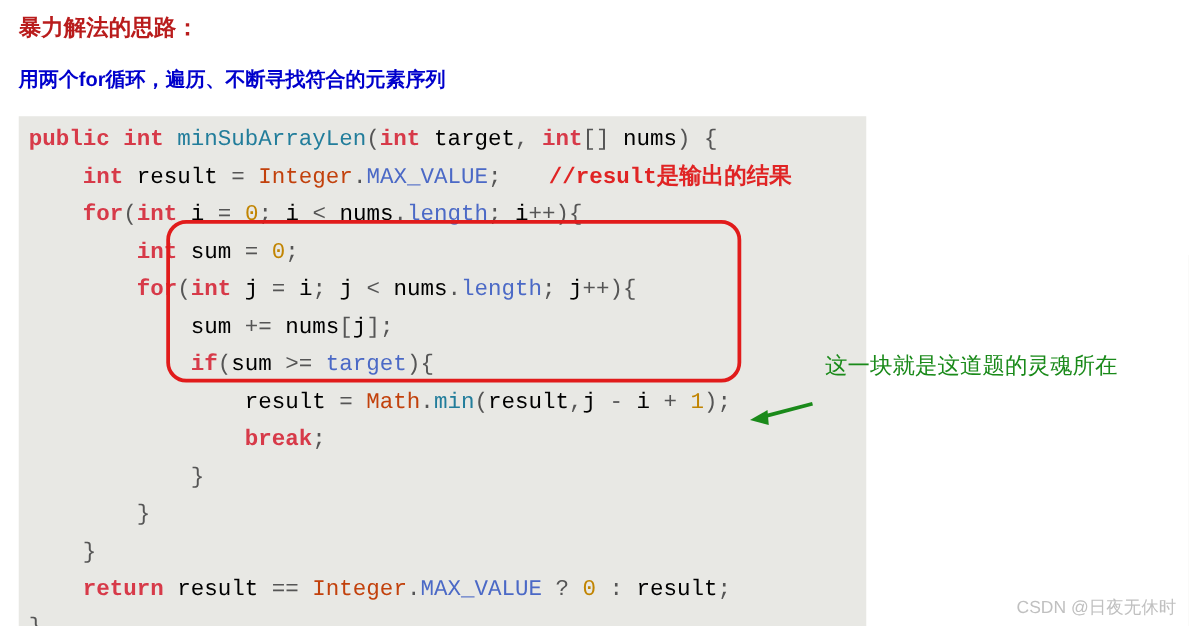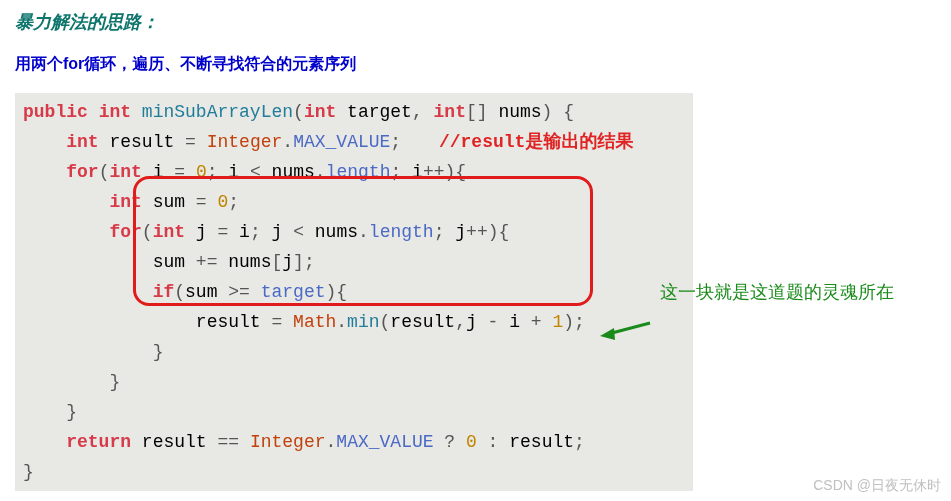--- a/index.html
+++ b/index.html
@@ -5,22 +5,21 @@
     * { margin: 0; padding: 0; box-sizing: border-box; }
     body {
       width: 951px;
       height: 501px;
       background: #ffffff;
       font-family: "Microsoft YaHei", "SimSun", sans-serif;
       position: relative;
       padding: 10px 15px;
     }
     .title {
-      color: #0f766e;
-      font-style: italic;
+      color: #b91c1c;
       font-weight: bold;
       font-size: 18px;
       margin-bottom: 20px;
     }
     .subtitle {
       color: #0000cc;
       font-weight: bold;
       font-size: 16px;
       margin-bottom: 18px;
     }
@@ -82,20 +81,21 @@
 
 <div class="code-block">
 <div class="code-line"><span class="kw">public</span> <span class="type">int</span> <span class="mname">minSubArrayLen</span><span class="punc">(</span><span class="type">int</span> <span>target</span><span class="punc">,</span> <span class="type">int</span><span class="punc">[]</span> <span>nums</span><span class="punc">) {</span></div>
 <div class="code-line">    <span class="type">int</span> <span>result</span> <span class="punc">=</span> <span class="type2">Integer</span><span class="punc">.</span><span class="prop">MAX_VALUE</span><span class="punc">;</span> <span class="comment">//result是输出的结果</span></div>
 <div class="code-line">    <span class="kw">for</span><span class="punc">(</span><span class="type">int</span> <span>i</span> <span class="punc">=</span> <span class="num">0</span><span class="punc">;</span> <span>i</span> <span class="punc">&lt;</span> <span>nums</span><span class="punc">.</span><span class="prop">length</span><span class="punc">;</span> <span>i</span><span class="punc">++){</span></div>
 <div class="code-line">        <span class="type">int</span> <span>sum</span> <span class="punc">=</span> <span class="num">0</span><span class="punc">;</span></div>
 <div class="code-line">        <span class="kw">for</span><span class="punc">(</span><span class="type">int</span> <span>j</span> <span class="punc">=</span> <span>i</span><span class="punc">;</span> <span>j</span> <span class="punc">&lt;</span> <span>nums</span><span class="punc">.</span><span class="prop">length</span><span class="punc">;</span> <span>j</span><span class="punc">++){</span></div>
 <div class="code-line">            <span>sum</span> <span class="punc">+=</span> <span>nums</span><span class="punc">[</span><span>j</span><span class="punc">];</span></div>
 <div class="code-line">            <span class="kw">if</span><span class="punc">(</span><span>sum</span> <span class="punc">&gt;=</span> <span class="var">target</span><span class="punc">){</span></div>
 <div class="code-line">                <span>result</span> <span class="punc">=</span> <span class="type2">Math</span><span class="punc">.</span><span class="mname">min</span><span class="punc">(</span><span>result</span><span class="punc">,</span><span>j</span> <span class="punc">-</span> <span>i</span> <span class="punc">+</span> <span class="num">1</span><span class="punc">);</span></div>
+<div class="code-line">                <span class="kw">break</span><span class="punc">;</span></div>
 <div class="code-line">            <span class="punc">}</span></div>
 <div class="code-line">        <span class="punc">}</span></div>
 <div class="code-line">    <span class="punc">}</span></div>
 <div class="code-line">    <span class="kw">return</span> <span>result</span> <span class="punc">==</span> <span class="type2">Integer</span><span class="punc">.</span><span class="prop">MAX_VALUE</span> <span class="punc">?</span> <span class="num">0</span> <span class="punc">:</span> <span>result</span><span class="punc">;</span></div>
 <div class="code-line"><span class="punc">}</span></div>
 </div>
 
 <div class="red-box"></div>
 
 <div class="annotation">这一块就是这道题的灵魂所在</div>

